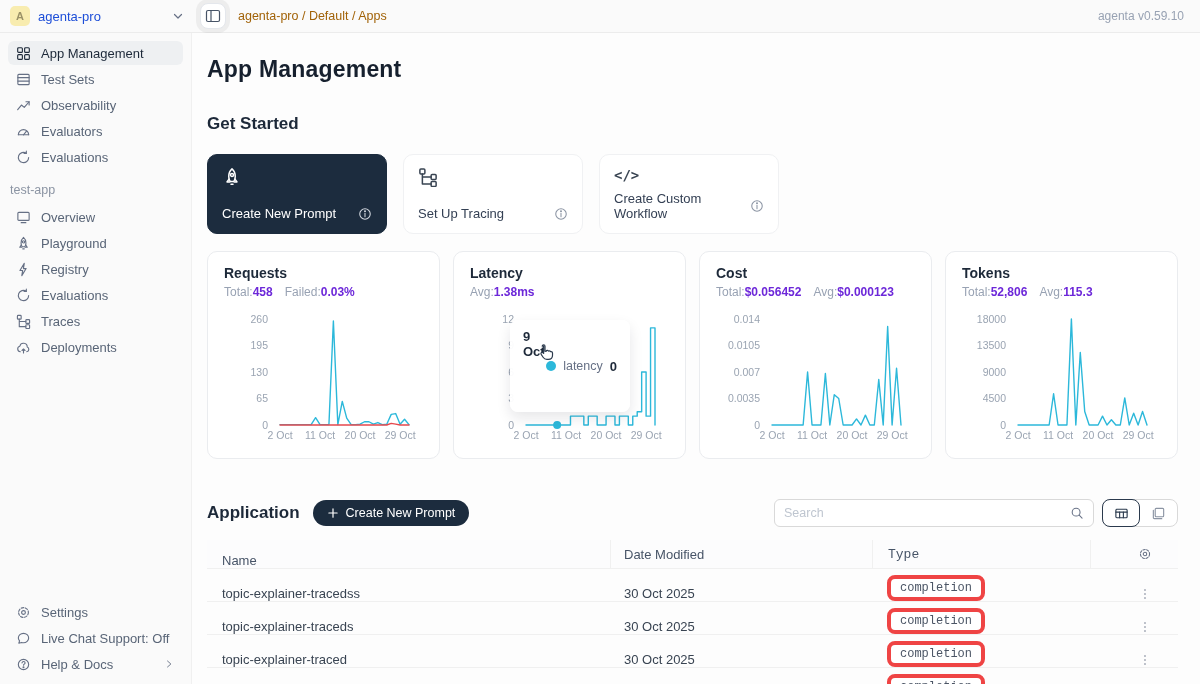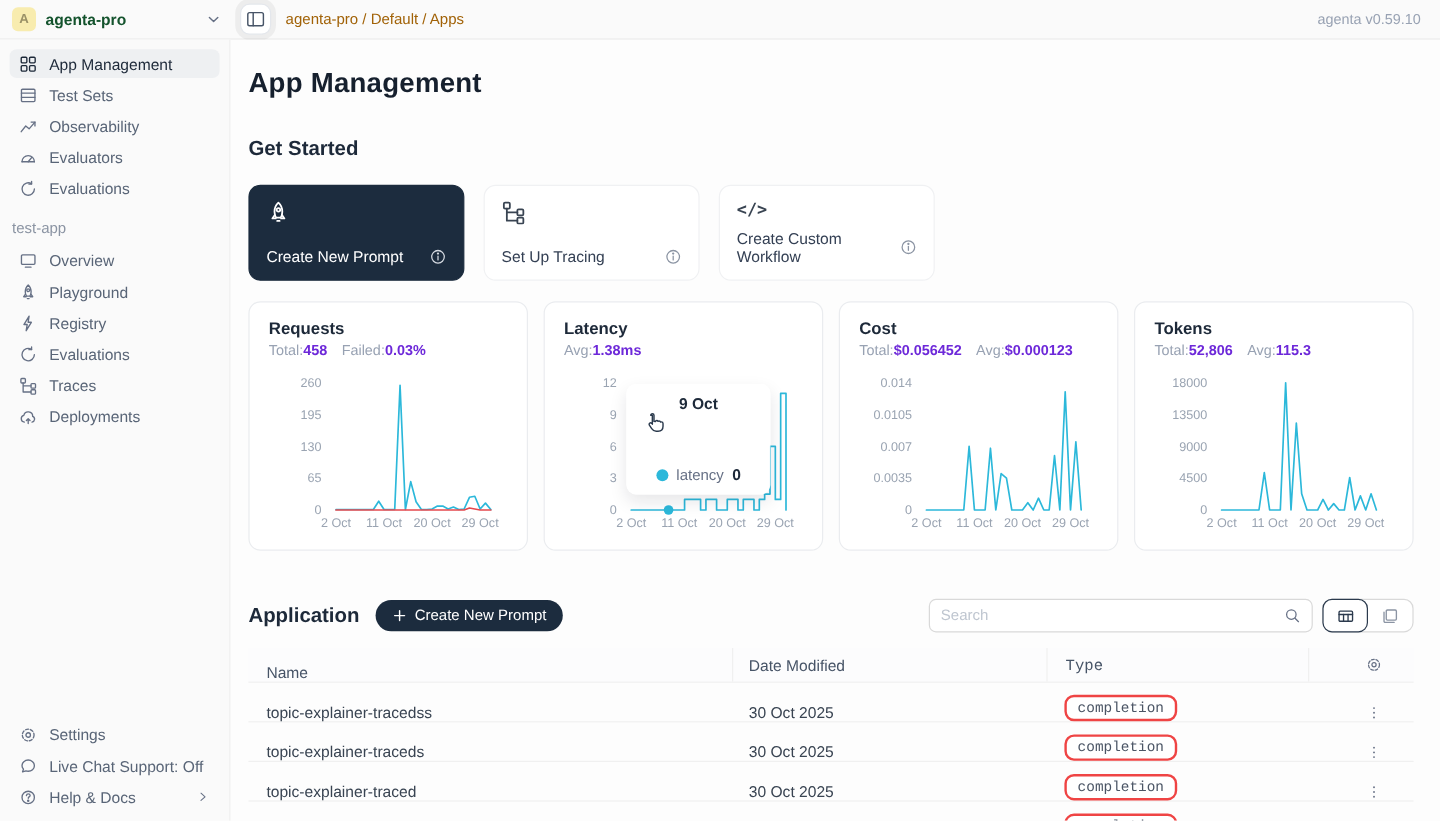--- a/index.html
+++ b/index.html
@@ -7,21 +7,21 @@
     font-family:"Liberation Sans", sans-serif; color:#344054; }
   .i { width:16px; height:16px; stroke:currentColor; fill:none; stroke-width:1.2;
        stroke-linecap:round; stroke-linejoin:round; flex:none; }
 
   
   .topbar { height:33px; background:#fafafa; border-bottom:1px solid #ececec;
     display:flex; align-items:center; padding:0 16px 0 10px; }
   .ws-block { width:176px; display:flex; align-items:center; gap:8px; cursor:pointer; }
   .ws-avatar { width:20px; height:20px; border-radius:5px; background:#f8ecaf; color:#9a9167;
     font-size:11px; font-weight:600; display:flex; align-items:center; justify-content:center; }
-  .ws-name { font-size:13px; font-weight:700; color:#14532d; flex:1; }
+  .ws-name { font-size:13px; font-weight:400; color:#1d4ed8; flex:1; }
   .ws-chevron { color:#667085; }
   .collapse-btn { width:26px; height:26px; border:1px solid #e4e7ec; background:#fff; border-radius:8px;
     display:flex; align-items:center; justify-content:center; color:#475467; margin-left:14px;
     box-shadow:0 0 0 4px rgba(0,0,0,0.05); cursor:pointer; }
   .breadcrumb { font-size:12.5px; color:#a16207; margin-left:12px; }
   .topbar-spacer { flex:1; }
   .version { font-size:12px; color:#98a2b3; }
 
   
   .layout { display:flex; height:651px; }
@@ -59,23 +59,23 @@
   .charts-row { display:flex; gap:13px; margin-top:17px; }
   .chart-card { width:233px; height:208px; background:#fff; border:1px solid #eaecef; border-radius:10px;
     padding:13px 16px; position:relative; }
   .chart-title { font-size:14px; font-weight:600; color:#1d2939; }
   .chart-stats { margin-top:4px; font-size:12px; color:#98a2b3; display:flex; gap:12px; }
   .stat-value { color:#6d28d9; font-weight:700; margin-left:0; }
   svg.chart { margin-top:10px; display:block; }
   .tick { font-size:10.5px; fill:#9aa4b2; }
 
   
-  .chart-tooltip { position:absolute; left:68px; top:68px; width:120px; height:92px; z-index:3;
+  .chart-tooltip { position:absolute; left:56px; top:68px; width:120px; height:92px; z-index:3;
     background:rgba(255,255,255,0.95); border-radius:8px; box-shadow:0 6px 14px rgba(15,23,42,.10);
-    padding:9px 13px; display:flex; flex-direction:column; justify-content:space-between;align-items:center; }
+    padding:9px 13px; display:flex; flex-direction:row; justify-content:space-between; }
   .tt-title { font-size:13px; font-weight:600; color:#1d2939; }
   .tt-row { display:flex; align-items:center; gap:7px; font-size:12.5px; color:#667085; }
   .tt-dot { width:10px; height:10px; border-radius:50%; background:#2cb8da; }
   .tt-value { margin-left:auto; font-size:13px; font-weight:600; color:#1d2939; }
   .cursor-svg { position:absolute; left:80px; top:90px; width:22px; height:22px; z-index:4; }
 
   
   .app-header { display:flex; align-items:center; margin-top:40px; }
   .app-title { font-size:17px; font-weight:600; color:#1d2939; }
   .create-btn { margin-left:13px; height:26px; background:#1c2c3e; color:#fff; border:none; border-radius:14px;
@@ -97,21 +97,21 @@
   
   .app-table { margin-top:13px; width:971px; font-size:13px; }
   .tr { display:flex; align-items:flex-end; border-bottom:1px solid #f0f0f0; }
   .tr.head { height:29px; color:#475467; font-weight:500; background:#fcfcfd; }
   .tr.body-row { height:33px; color:#394452; cursor:pointer; }
   .td-name { width:403px; padding-left:15px; }
   .td-date { width:262px; padding-left:13px; border-left:1px solid transparent; }
   .tr.head .td-date, .tr.head .td-type, .tr.head .td-actions { border-left:1px solid #f0f0f0; height:100%; display:flex; align-items:center; }
   .td-type { width:218px; padding-left:15px;font-family:Liberation Mono, monospace; }
   .td-actions { width:88px; display:flex; align-items:center; justify-content:flex-end; padding-right:26px; color:#667085; }
-  .type-badge { display:inline-block; border:2px solid #ef4444; border-radius:8px; padding:2px 9px;
+  .type-badge { display:inline-block; border:4px solid #ef4444; border-radius:8px; padding:2px 9px;
     font-size:12px; color:#4b5565; background:#fff; }
   .dots-btn { color:#667085; cursor:pointer; display:flex; }
 </style>
 </head>
 <body>
 
 <div class="topbar">
   <div class="ws-block">
     <div class="ws-avatar">A</div>
     <div class="ws-name">agenta-pro</div>

